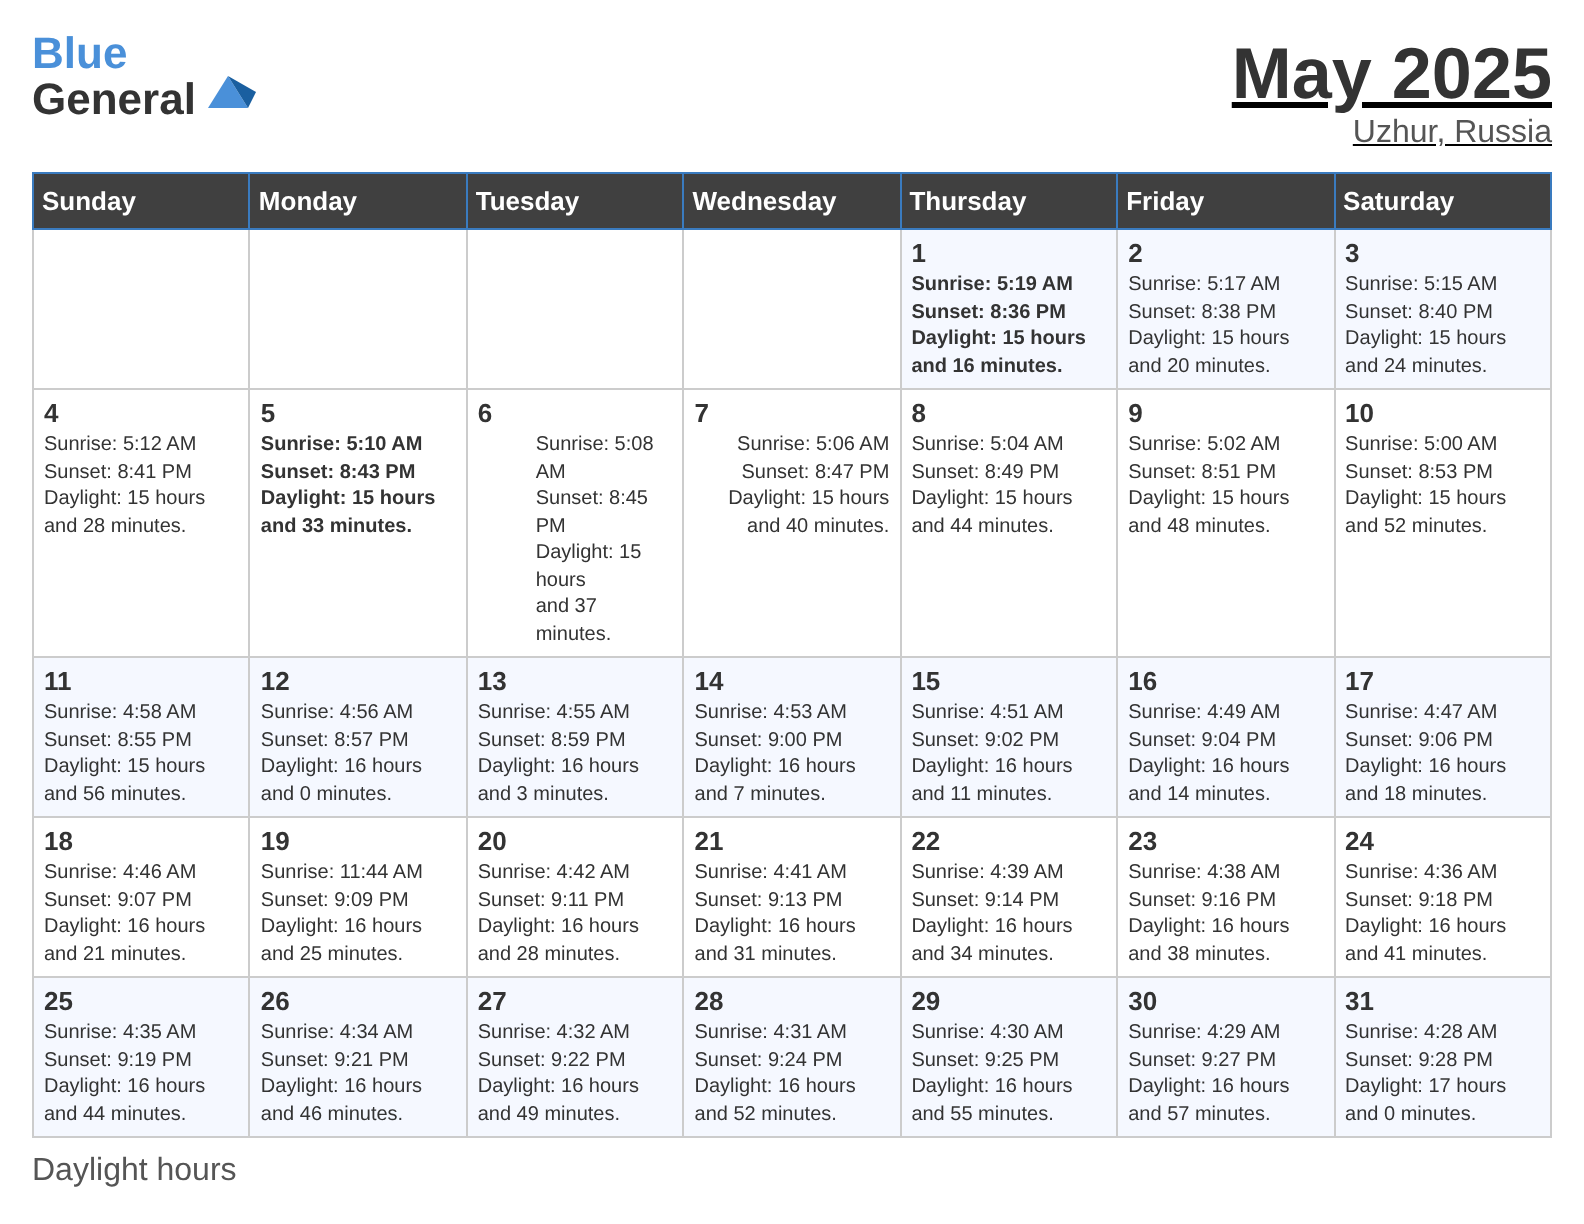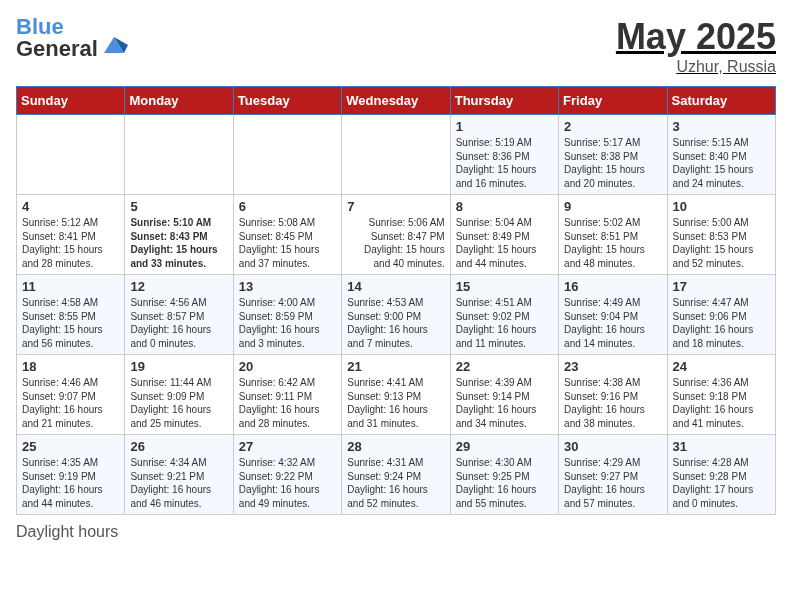--- a/index.html
+++ b/index.html
@@ -50,21 +50,21 @@
     .location {
       font-size: 16px;
       color: #555;
     }
     .calendar {
       width: 100%;
       border-collapse: collapse;
       border: 1px solid #ccc;
     }
     .calendar th {
-      background: #b91c1c;
+      background: #404040;
       color: #fff;
       font-size: 13px;
       font-weight: bold;
       padding: 6px 4px;
       text-align: left;
       border: 1px solid #3a7bbf;
     }
     .calendar td {
       vertical-align: top;
       padding: 4px 5px;
@@ -139,21 +139,21 @@
       </tr>
   </thead>
   <tbody id="calendar-body">
   <tr>
         <td class="empty-cell"></td>
         <td class="empty-cell"></td>
         <td class="empty-cell"></td>
         <td class="empty-cell"></td>
         <td>
           <span class="day-num">1</span>
-          <div class="day-info" style="white-space: pre-line;">Sunrise: 5:19 AM
+          <div class="day-info" style="white-space: pre-line; font-weight: bold;">Sunrise: 5:19 AM
 Sunset: 8:36 PM
 Daylight: 15 hours
 and 16 minutes.</div>
         </td>
         <td>
           <span class="day-num">2</span>
           <div class="day-info" style="white-space: pre-line;">Sunrise: 5:17 AM
 Sunset: 8:38 PM
 Daylight: 15 hours
 and 20 minutes.</div>
@@ -176,21 +176,21 @@
         </td>
         <td>
           <span class="day-num">5</span>
           <div class="day-info" style="white-space: pre-line; font-weight: bold;">Sunrise: 5:10 AM
 Sunset: 8:43 PM
 Daylight: 15 hours
 and 33 minutes.</div>
         </td>
         <td>
           <span class="day-num">6</span>
-          <div class="day-info" style="white-space: pre-line;">Sunrise: 5:08 AM
+          <div class="day-info" style="white-space: pre-line; margin-left: 29px;">Sunrise: 5:08 AM
 Sunset: 8:45 PM
 Daylight: 15 hours
 and 37 minutes.</div>
         </td>
         <td>
           <span class="day-num">7</span>
           <div class="day-info" style="white-space: pre-line; text-align: right;">Sunrise: 5:06 AM
 Sunset: 8:47 PM
 Daylight: 15 hours
 and 40 minutes.</div>
@@ -227,21 +227,21 @@
         </td>
         <td>
           <span class="day-num">12</span>
           <div class="day-info" style="white-space: pre-line;">Sunrise: 4:56 AM
 Sunset: 8:57 PM
 Daylight: 16 hours
 and 0 minutes.</div>
         </td>
         <td>
           <span class="day-num">13</span>
-          <div class="day-info" style="white-space: pre-line;">Sunrise: 4:00 AM
+          <div class="day-info" style="white-space: pre-line;">Sunrise: 4:55 AM
 Sunset: 8:59 PM
 Daylight: 16 hours
 and 3 minutes.</div>
         </td>
         <td>
           <span class="day-num">14</span>
           <div class="day-info" style="white-space: pre-line;">Sunrise: 4:53 AM
 Sunset: 9:00 PM
 Daylight: 16 hours
 and 7 minutes.</div>
@@ -278,21 +278,21 @@
         </td>
         <td>
           <span class="day-num">19</span>
           <div class="day-info" style="white-space: pre-line;">Sunrise: 11:44 AM
 Sunset: 9:09 PM
 Daylight: 16 hours
 and 25 minutes.</div>
         </td>
         <td>
           <span class="day-num">20</span>
-          <div class="day-info" style="white-space: pre-line;">Sunrise: 6:42 AM
+          <div class="day-info" style="white-space: pre-line;">Sunrise: 4:42 AM
 Sunset: 9:11 PM
 Daylight: 16 hours
 and 28 minutes.</div>
         </td>
         <td>
           <span class="day-num">21</span>
           <div class="day-info" style="white-space: pre-line;">Sunrise: 4:41 AM
 Sunset: 9:13 PM
 Daylight: 16 hours
 and 31 minutes.</div>

